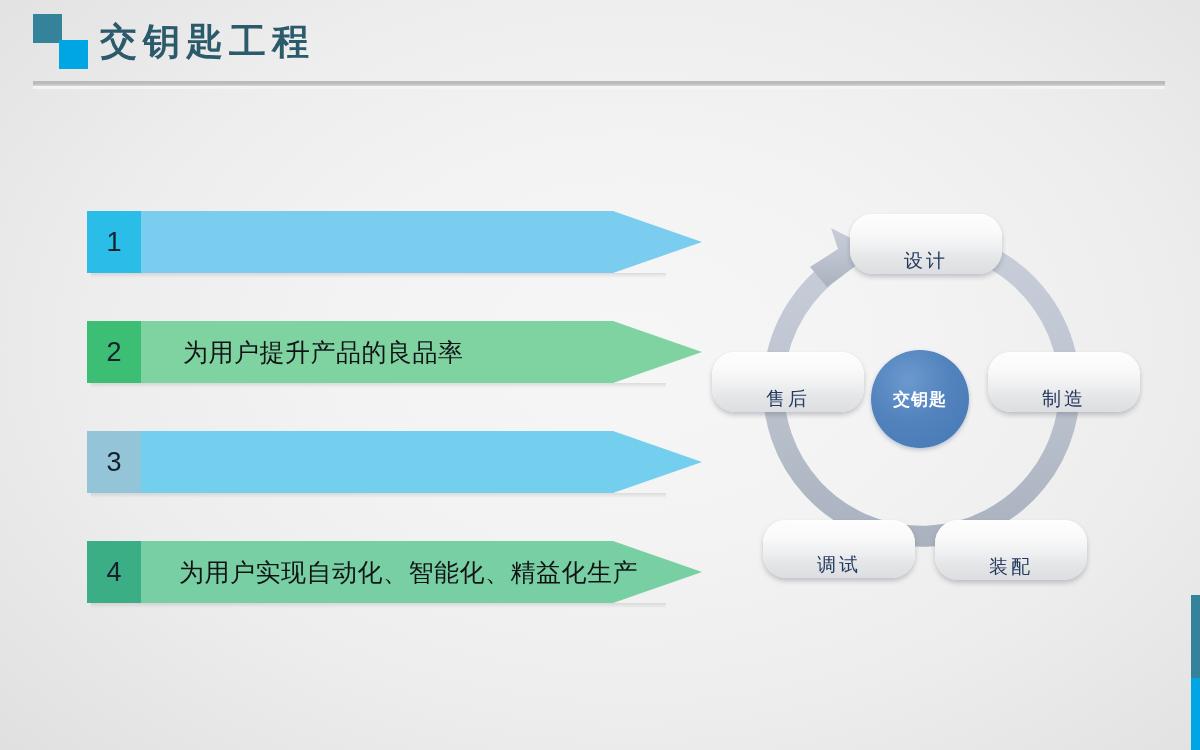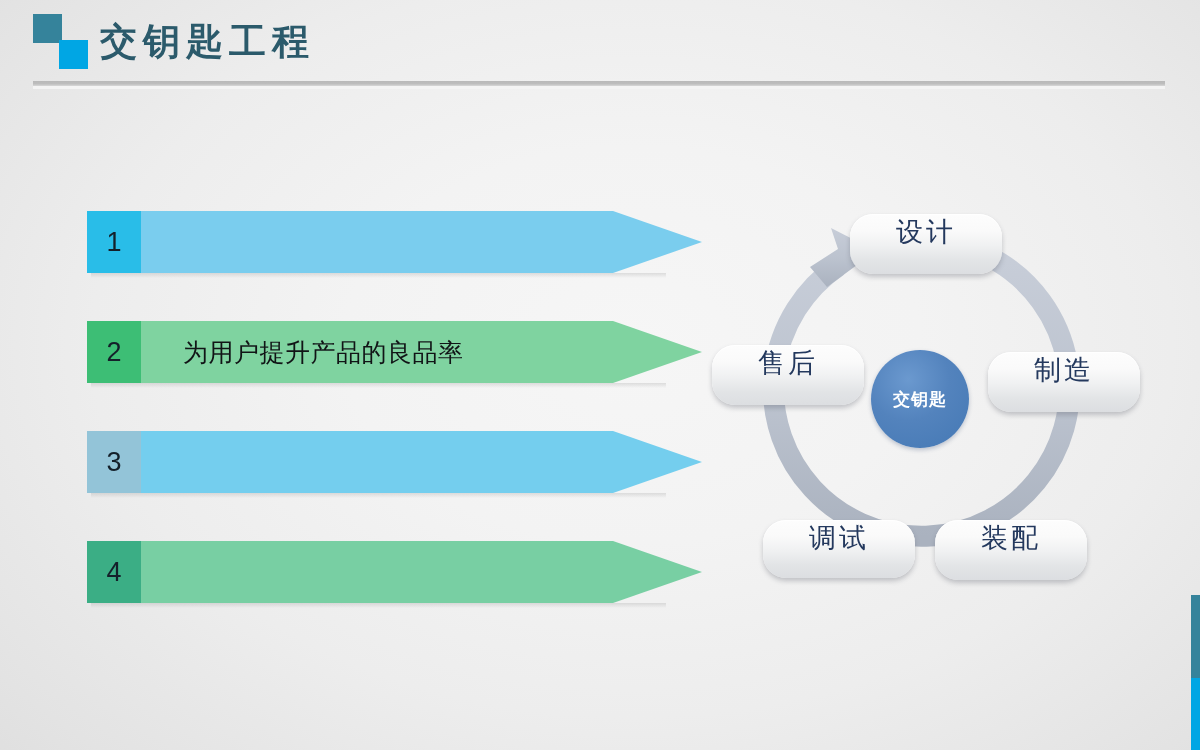--- a/index.html
+++ b/index.html
@@ -148,37 +148,37 @@
   #cycle-ring {
     position: absolute;
     left: 0;
     top: 0;
     width: 430px;
     height: 400px;
   }
   .node {
     position: absolute;
     display: flex;
-    align-items: flex-start;
+    align-items: flex-end;
     justify-content: center;
     border-radius: 23px;
     background: linear-gradient(to bottom,
       #fdfdfd 0%, #fafafa 28%, #f0f1f2 52%, #e2e4e6 78%, #dcdee1 100%);
     box-shadow: 0 3px 5px rgba(90,95,105,0.33), 0 1px 0 rgba(255,255,255,0.9) inset;
     color: #24395E;
-    font-size: 27px;
+    font-size: 19px;
     letter-spacing: 3px;
     font-family: "DejaVu Serif", "Liberation Serif", serif;
     z-index: 3;
   }
   #node-design   { left: 115px; top:  19px; width: 152px; height: 60px; }
   #node-mfg      { left: 253px; top: 157px; width: 152px; height: 60px; }
   #node-assembly { left: 200px; top: 325px; width: 152px; height: 60px; }
   #node-debug    { left:  28px; top: 325px; width: 152px; height: 58px; font-family: Liberation Mono, monospace; }
-  #node-after    { left: -23px; top: 150px; width: 152px; height: 60px; }
+  #node-after    { left: -23px; top: 157px; width: 152px; height: 60px; }
 
   #node-center {
     position: absolute;
     left: 136px;
     top: 155px;
     width: 98px;
     height: 98px;
     border-radius: 50%;
     background: radial-gradient(circle at 38% 30%, #6b99cf 0%, #5383bd 45%, #4478b4 100%);
     box-shadow: 0 2px 4px rgba(60,80,120,0.3);
@@ -262,20 +262,21 @@
     </div>
 
     <div class="arrow-row r3">
       <div class="arrow-shadow"></div>
       <div class="arrow-body">
         <div class="arrow-fill" style="position: absolute; left: 0px; top: 0px; width: 100%; height: 100%; background: rgb(120, 207, 163);"></div>
         <div class="arrow-num" style="background: rgb(59, 174, 133);">
           <span>4</span>
         </div>
       </div>
+      <div class="arrow-label" style="left:92px;">为用户实现自动化、智能化、精益化生产</div>
     </div>
 
   </div>
 
   <div id="cycle">
 
     <svg id="cycle-ring" viewBox="0 0 430 400">
       <defs>
         <linearGradient id="ringGrad" x1="0" y1="0" x2="0" y2="1">
           <stop offset="0%" stop-color="#c7cdd8"></stop>

